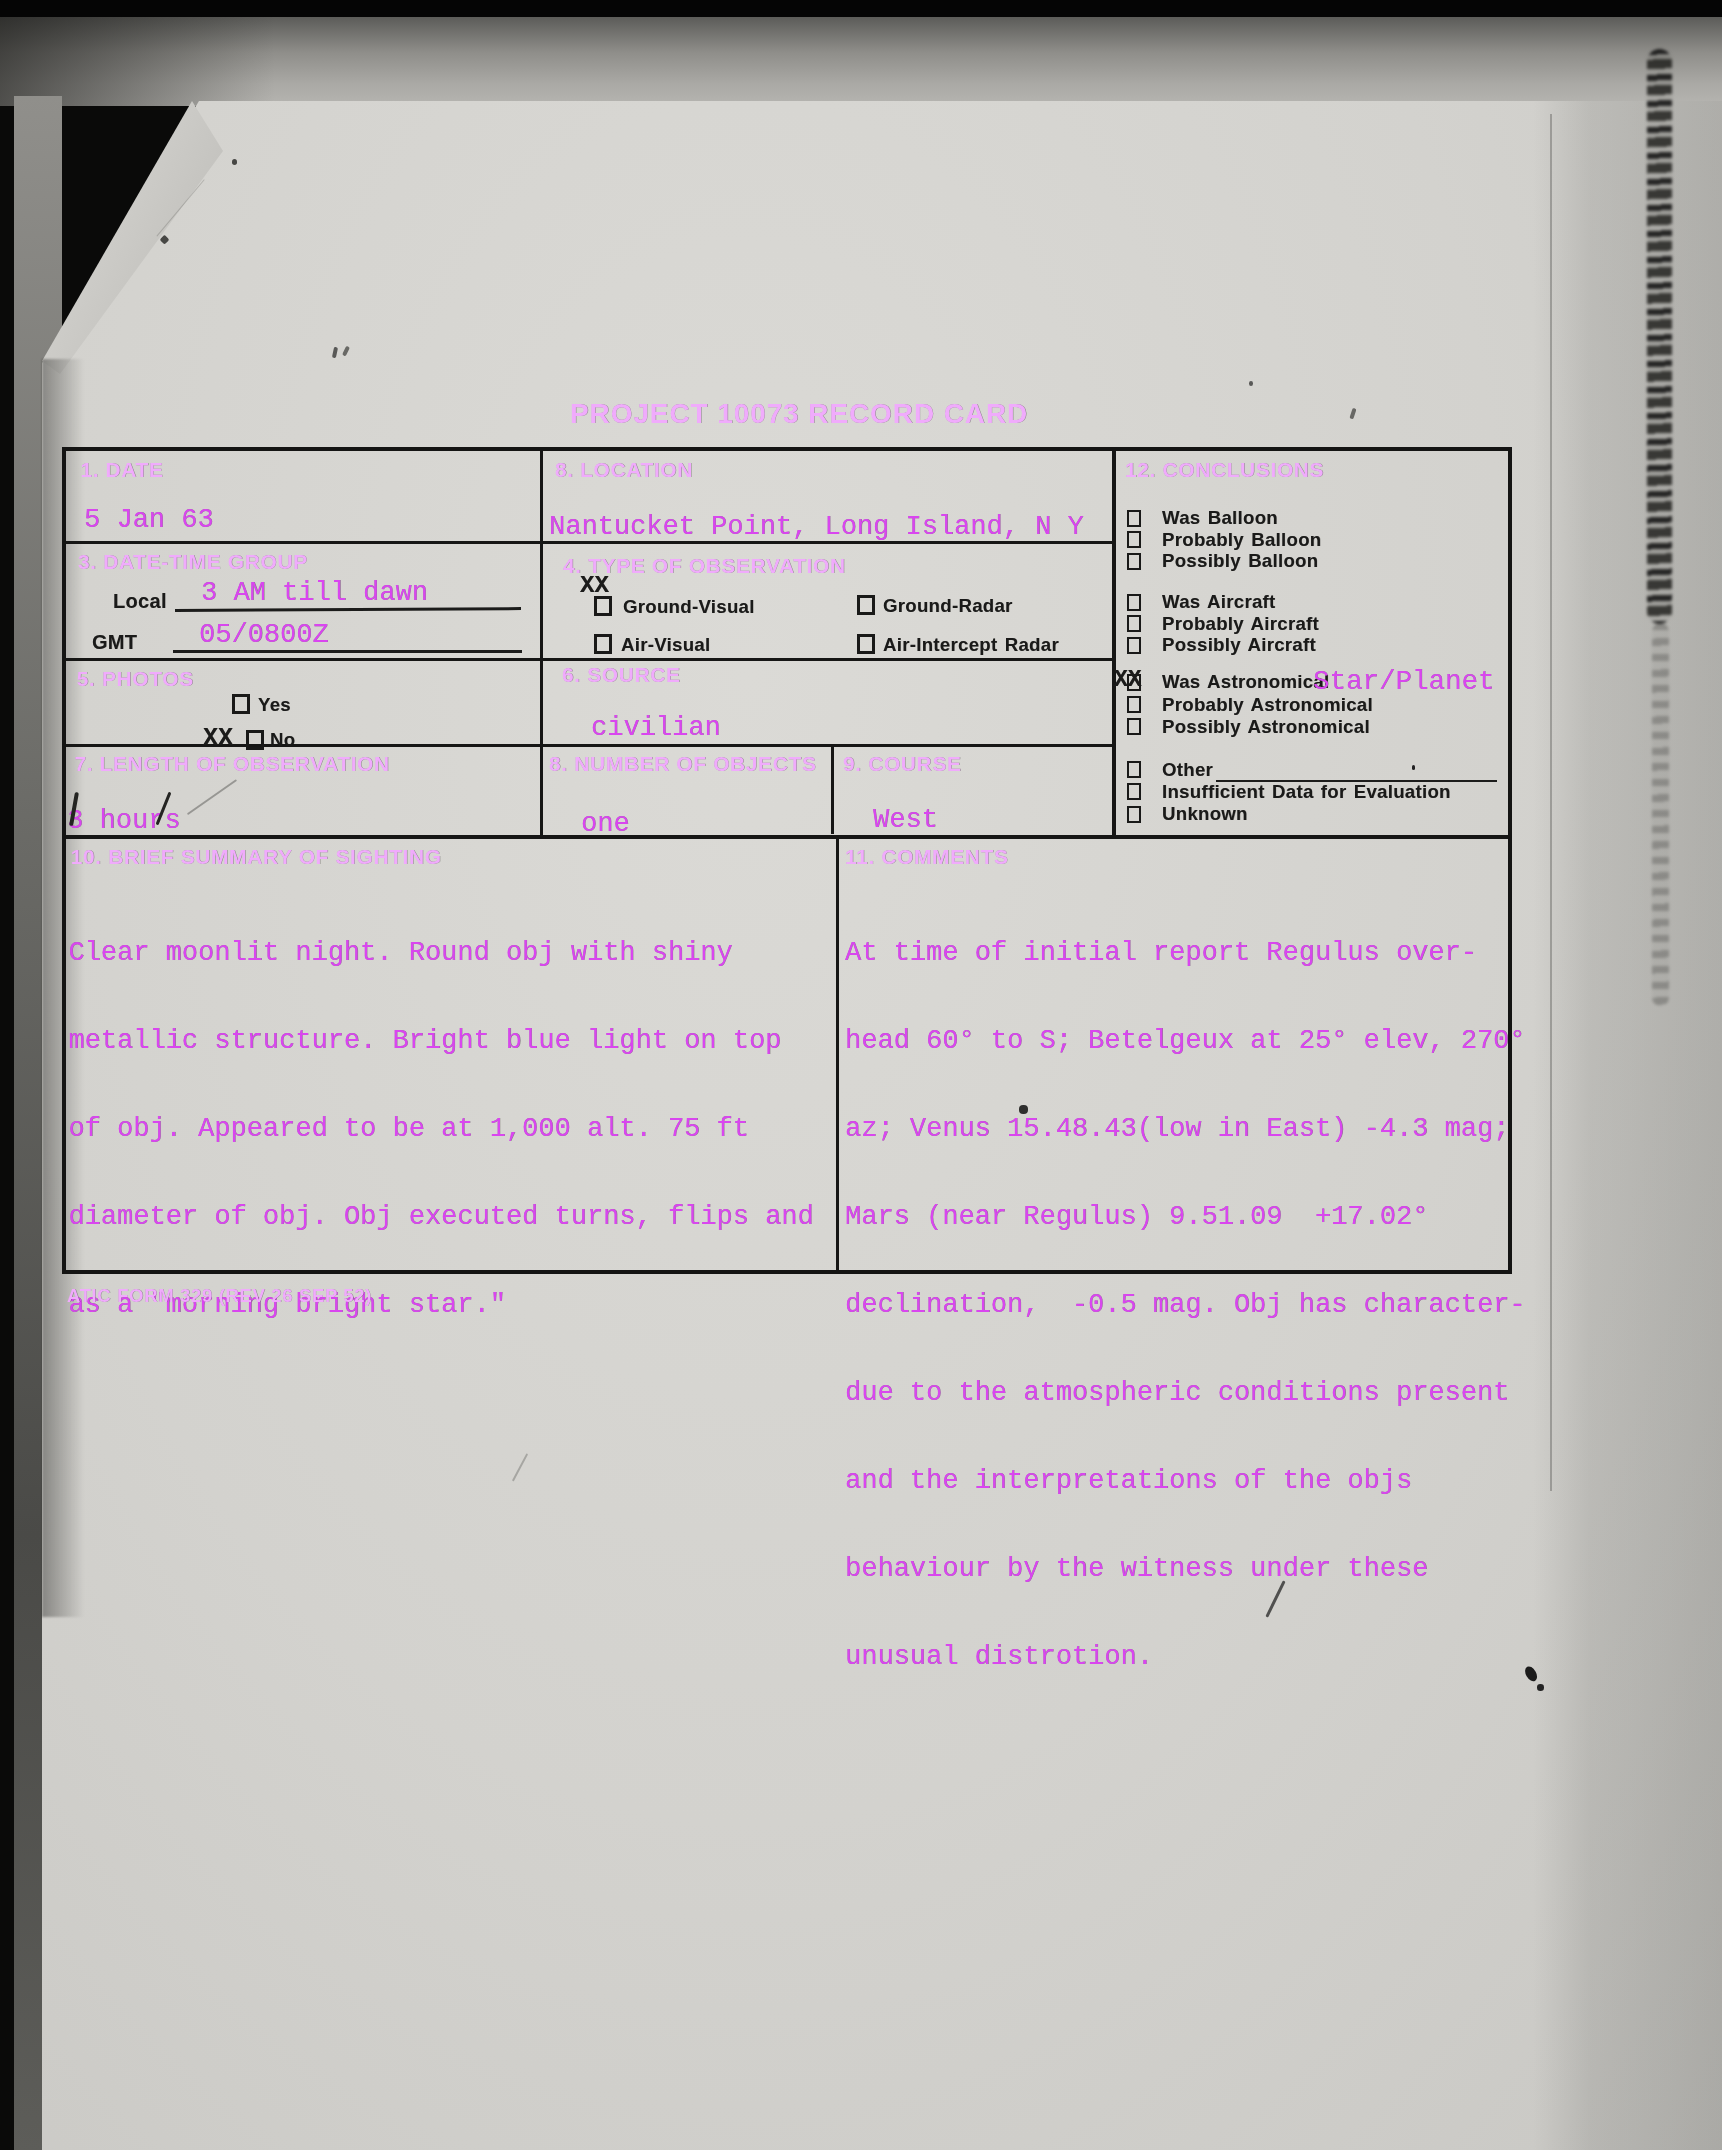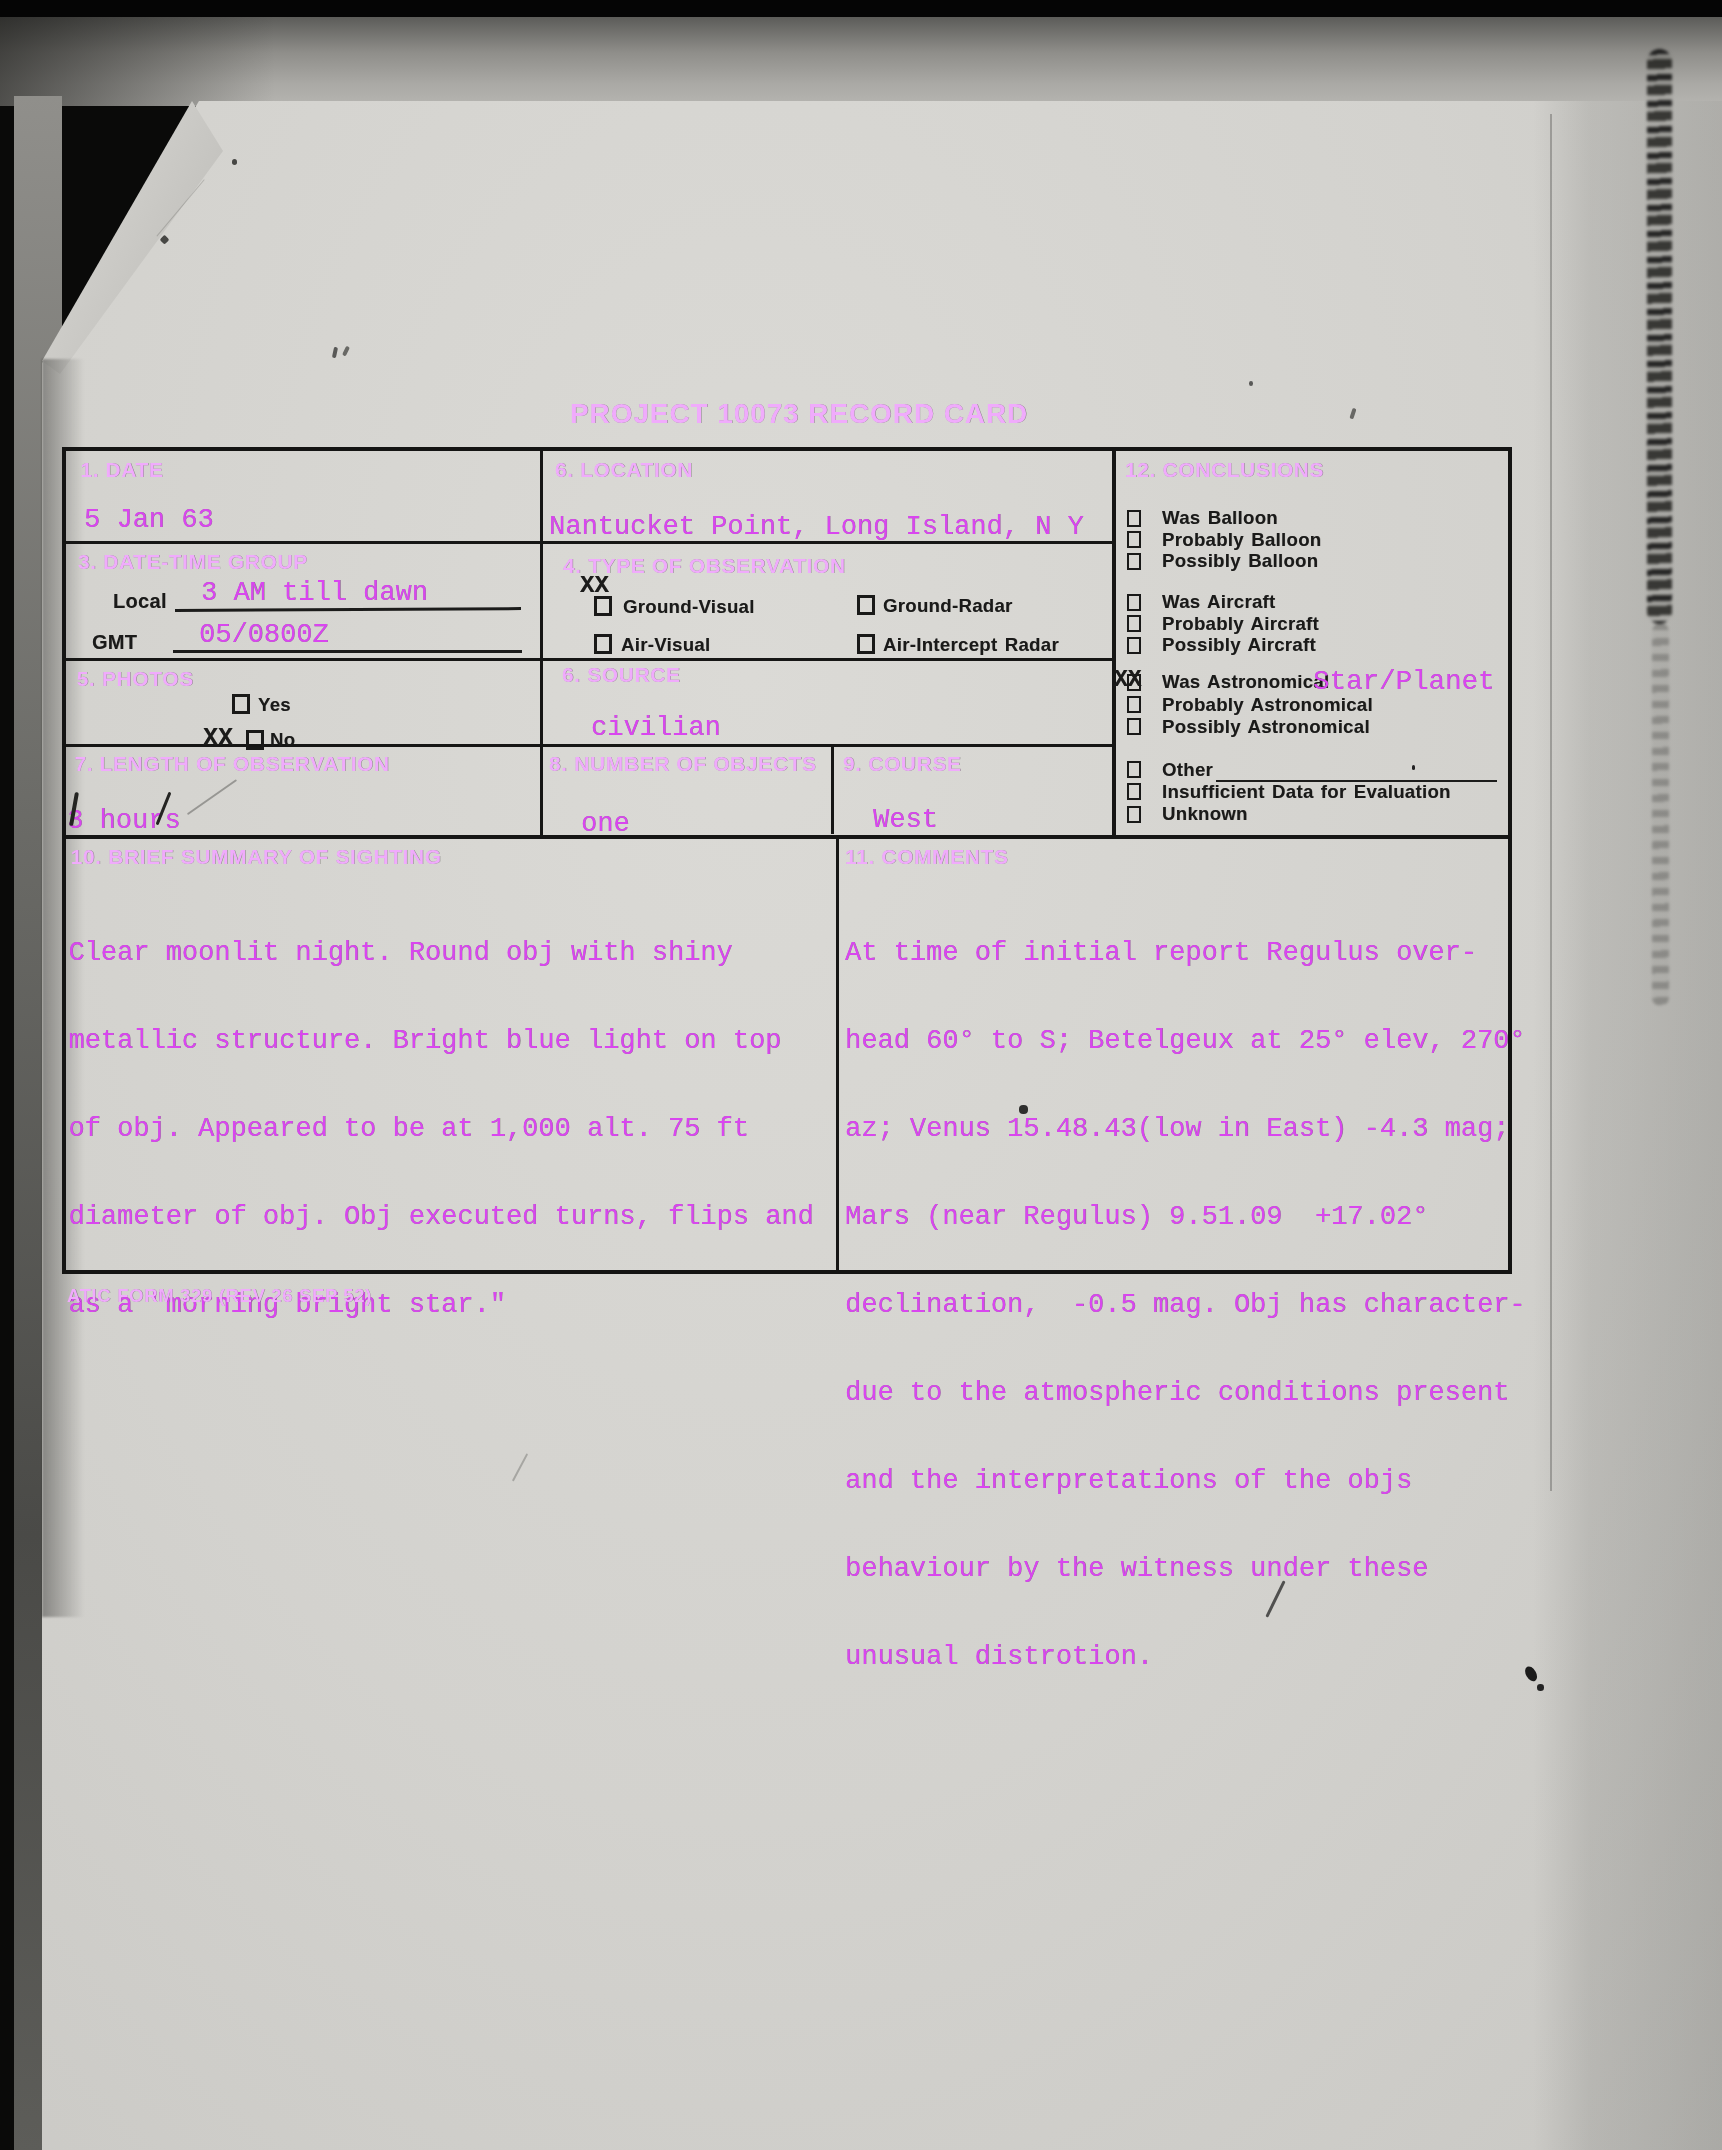--- a/index.html
+++ b/index.html
@@ -85,21 +85,21 @@
   <div class="gl" style="top:293px; left:0; width:1050px; height:3px;"></div>
   <div class="gl" style="top:384px; left:0; width:1442px; height:4.2px;"></div>
   <div class="gl" style="left:474px;  top:0; width:3px; height:384px;"></div>
   <div class="gl" style="left:1046px; top:0; width:3.6px; height:384px;"></div>
   <div class="gl" style="left:765px; top:293px; width:3px; height:90px;"></div>
   <div class="gl" style="left:770px; top:388px; width:3px; height:431px;"></div>
 
   <div class="abs hdr" style="left:14.4px; top:7.2px;">1. DATE</div>
   <div class="abs mono" style="left:18px; top:46px;">5 Jan 63</div>
 
-  <div class="abs hdr" style="left:489px; top:7.2px;">6. LOCATION</div>
+  <div class="abs hdr" style="left:489px; top:7.2px;">8. LOCATION</div>
   <div class="abs mono" style="left:483px; top:53px;">Nantucket Point, Long Island, N Y</div>
 
   <div class="abs hdr" style="left:12px; top:99px;">3. DATE-TIME GROUP</div>
   <div class="abs hdr2" style="left:47px; top:139px; font-size:20px;">Local</div>
   <div class="abs mono" style="left:135px; top:119px;">3 AM till dawn</div>
   <div class="uline" style="left:109px; top:157px; width:346px; transform:rotate(-.3deg);"></div>
   <div class="abs hdr2" style="left:26px; top:180px; font-size:20px;">GMT</div>
   <div class="abs mono" style="left:133px; top:161px;">05/0800Z</div>
   <div class="uline" style="left:107px; top:199px; width:349px;"></div>
 

